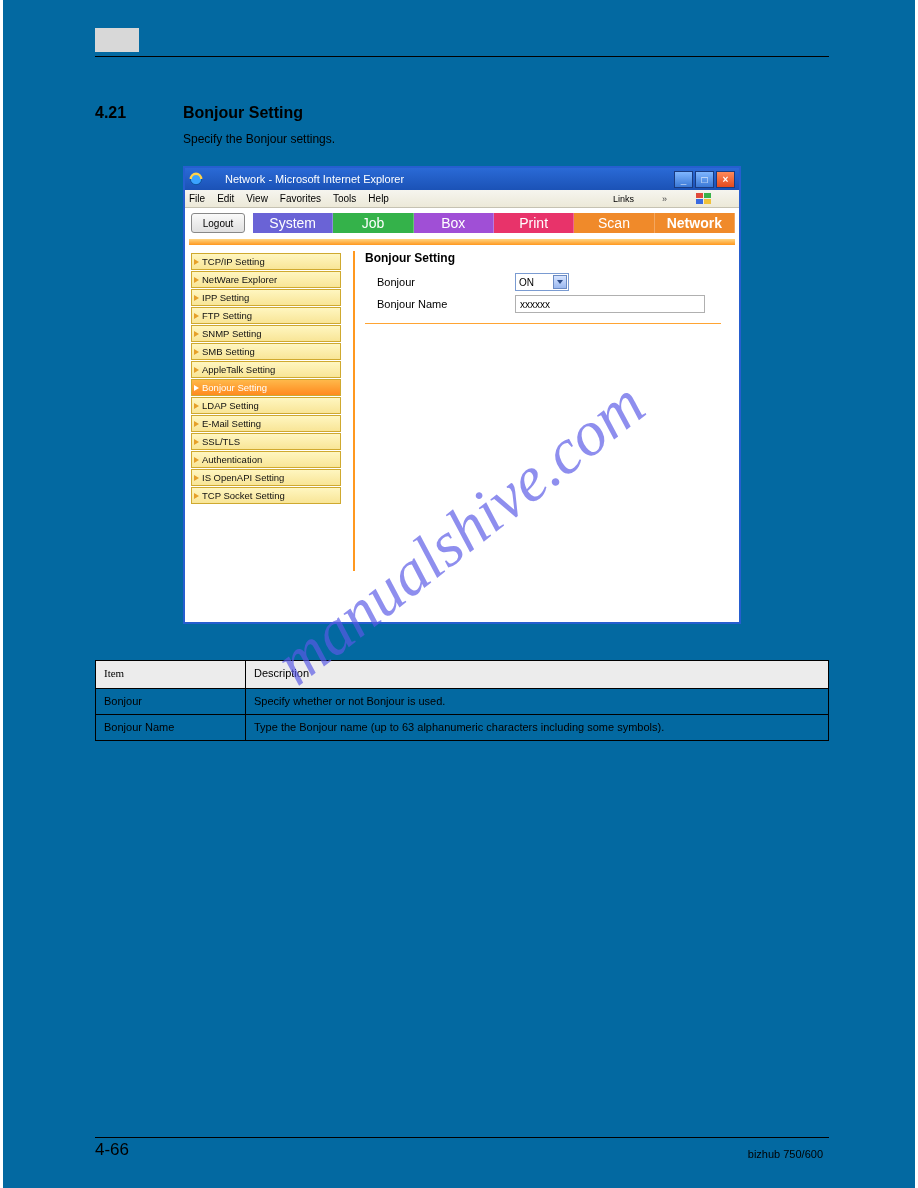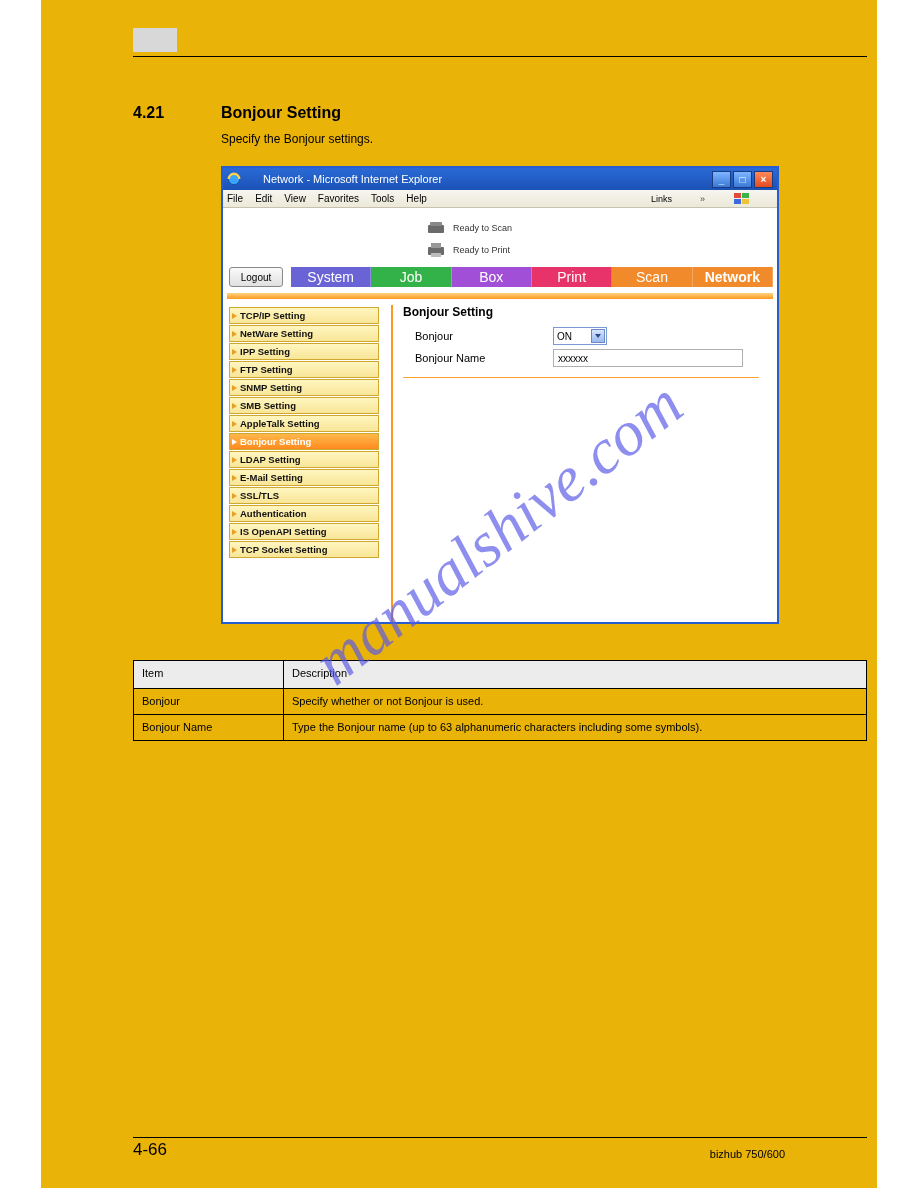--- a/index.html
+++ b/index.html
@@ -1,17 +1,17 @@
 <!DOCTYPE html>
 <html><head>
 <meta charset="utf-8">
 <style>
   * { box-sizing: border-box; }
   body { margin: 0; background: #fff; font-family: Arial, sans-serif; font-size: 11px; color: #000; }
-  .page { width: 836px; height: 1188px; margin: 0 auto; background: #eab308; position: relative; }
+  .page { width: 912px; height: 1188px; margin: 0 auto; background: #0369a1; position: relative; }
   .topbox { position: absolute; top: 28px; left: 92px; width: 44px; height: 24px; background: #d8d8d8; }
   .hr1 { position: absolute; top: 56px; left: 92px; width: 734px; height: 1px; background: #000; }
   .sectno { position: absolute; top: 104px; left: 92px; font-size: 16px; font-weight: bold; }
   .secttitle { position: absolute; top: 104px; left: 180px; font-size: 16px; font-weight: bold; }
   .desc { position: absolute; top: 132px; left: 180px; font-size: 12px; }
 
   .shot { position: absolute; top: 166px; left: 180px; width: 558px; height: 458px; border: 2px solid #265ecf; background: #fff; overflow: hidden; }
 
   .titlebar { height: 22px; background: linear-gradient(#2a6ad6,#1b52b6); display: flex; align-items: center; padding: 0 4px; color: #fff; font-size: 11px; gap: 18px; }
   .titlebar .ie-ico { width: 14px; height: 14px; margin-right: 4px; display: inline-block; }
@@ -41,21 +41,21 @@
   .tab.job { background: #34b24a; }
   .tab.box { background: #a04fd6; }
   .tab.print { background: #e8336a; }
   .tab.scan { background: #f08a2a; }
   .tab.network { background: #f08a2a; font-weight: bold; }
 
   .obar { height: 6px; background: linear-gradient(#ffd480,#ff981f); margin-top: 6px; }
 
   .mainrow { display: flex; margin-top: 6px; height:320px;}
   .sidebar { width: 154px; background: #fff; padding: 2px; }
-  .sbitem { height: 17px; background: linear-gradient(#fff6c0,#f8e597); border: 1px solid #cfa92f; margin-bottom: 1px; display: flex; align-items: center; font-size: 9.5px; font-weight: bold; color: #111; padding-left: 2px; }
+  .sbitem { height: 17px; background: linear-gradient(#fff6c0,#f8e597); border: 1px solid #cfa92f; margin-bottom: 1px; display: flex; align-items: center; font-size: 9.5px; font-weight: normal; color: #111; padding-left: 2px; }
   .sbitem.sel { background: linear-gradient(#ffb84a,#ff8a1f); color: #fff; }
   .tri { display: inline-block; width: 0; height: 0; border-top: 3px solid transparent; border-bottom: 3px solid transparent; border-left: 5px solid #e6a02a; margin-right: 3px; }
   .sbitem.sel .tri { border-left-color: #fff; }
 
   .divider { width: 2px; background: #ff981f; margin: 0 10px; align-self: stretch; }
 
   .pane { flex: 1; padding-right:14px; }
   .pane-title { font-size: 12px; font-weight: bold; margin-bottom: 6px; }
   .formrow { display: flex; align-items: center; height: 22px; }
   .flabel { width: 150px; font-size: 11px; padding-left: 12px; }
@@ -64,21 +64,21 @@
   .fsel .ddarrow::after{content:"";width:0;height:0;border-left:3px solid transparent;border-right:3px solid transparent;border-top:4px solid #2a4a88;}
   .ftxt { width: 190px; height: 18px; border: 1px solid #b0b0b0; background: #fff; font-size: 10px; padding-left:4px; display:flex;align-items:center;}
   .ohr { height: 1px; background: #ffa433; margin: 8px 0 6px 0; }
   .btnrow { display: flex; justify-content: flex-end; gap: 6px; padding-right: 4px; }
   .fbtn { height: 20px; padding: 0 8px; border: 1px solid #888; background: linear-gradient(#fafafa,#e2e2e2); border-radius: 3px; font-size: 10px; display:flex;align-items:center;}
 
   .tbl { position: absolute; top: 660px; left: 92px; width: 734px; border-collapse: collapse; }
   .tbl th, .tbl td { border: 1px solid #000; font-size: 11px; padding: 6px 8px; text-align: left; vertical-align: top; }
   .tbl th { background: #ececec; font-weight: normal; height: 28px; }
   .tbl td { height: 26px; }
-  .tbl .c1{width:150px;}
+  .tbl .c1{width:150px;font-family:Liberation Serif, serif;}
 
   .hr2 { position: absolute; bottom: 50px; left: 92px; width: 734px; height: 1px; background: #000; }
   .pgno { position: absolute; bottom: 28px; left: 92px; font-size: 17px; }
   .modelno { position: absolute; bottom: 28px; right: 92px; font-size: 11px; }
 
   .wm { position: absolute; left: 0; top: 0; width: 918px; height: 1188px; pointer-events: none; z-index: 50; }
   .wm text { font: italic 64px Georgia, 'Times New Roman', serif; fill: #5a5ae6; opacity: .68; }
 </style>
 </head>
 <body>
@@ -121,62 +121,41 @@
               <rect x="1" y="1" width="7" height="5" fill="#e04a3a"></rect>
               <rect x="9" y="1" width="7" height="5" fill="#3ab24a"></rect>
               <rect x="1" y="7" width="7" height="5" fill="#3a6ae0"></rect>
               <rect x="9" y="7" width="7" height="5" fill="#f0c23a"></rect>
             </svg>
         </span>
       </span>
     </div>
 
     <div class="content-wrap">
-      <div class="status-area">
-        <div class="status-row">
-          <span class="pr-ico">
-            <svg viewBox="0 0 20 16">
-                <rect x="1" y="5" width="16" height="8" rx="1" fill="#6a6a6a"></rect>
-                <rect x="3" y="2" width="12" height="4" rx="1" fill="#888"></rect>
-              </svg>
-          </span>
-          <span>Ready to Scan</span>
-        </div>
-        <div class="status-row">
-          <span class="pr-ico">
-            <svg viewBox="0 0 20 16">
-                <rect x="1" y="5" width="16" height="8" rx="1" fill="#6a6a6a"></rect>
-                <rect x="4" y="1" width="10" height="5" fill="#999"></rect>
-                <rect x="4" y="11" width="10" height="4" fill="#bbb"></rect>
-              </svg>
-          </span>
-          <span>Ready to Print</span>
-        </div>
-      </div>
 
       <div class="tabbar">
         <div class="logoutbtn">Logout</div>
         <div class="tab system">System</div>
         <div class="tab job">Job</div>
         <div class="tab box">Box</div>
         <div class="tab print">Print</div>
         <div class="tab scan">Scan</div>
         <div class="tab network">Network</div>
       </div>
       <div class="obar"></div>
 
       <div class="mainrow">
         <div class="sidebar" id="sb">
             <div class="sbitem">
               <span class="tri"></span>
               <span>TCP/IP Setting</span>
             </div>
             <div class="sbitem">
               <span class="tri"></span>
-              <span>NetWare Setting</span>
+              <span>NetWare Explorer</span>
             </div>
             <div class="sbitem">
               <span class="tri"></span>
               <span>IPP Setting</span>
             </div>
             <div class="sbitem">
               <span class="tri"></span>
               <span>FTP Setting</span>
             </div>
             <div class="sbitem">

